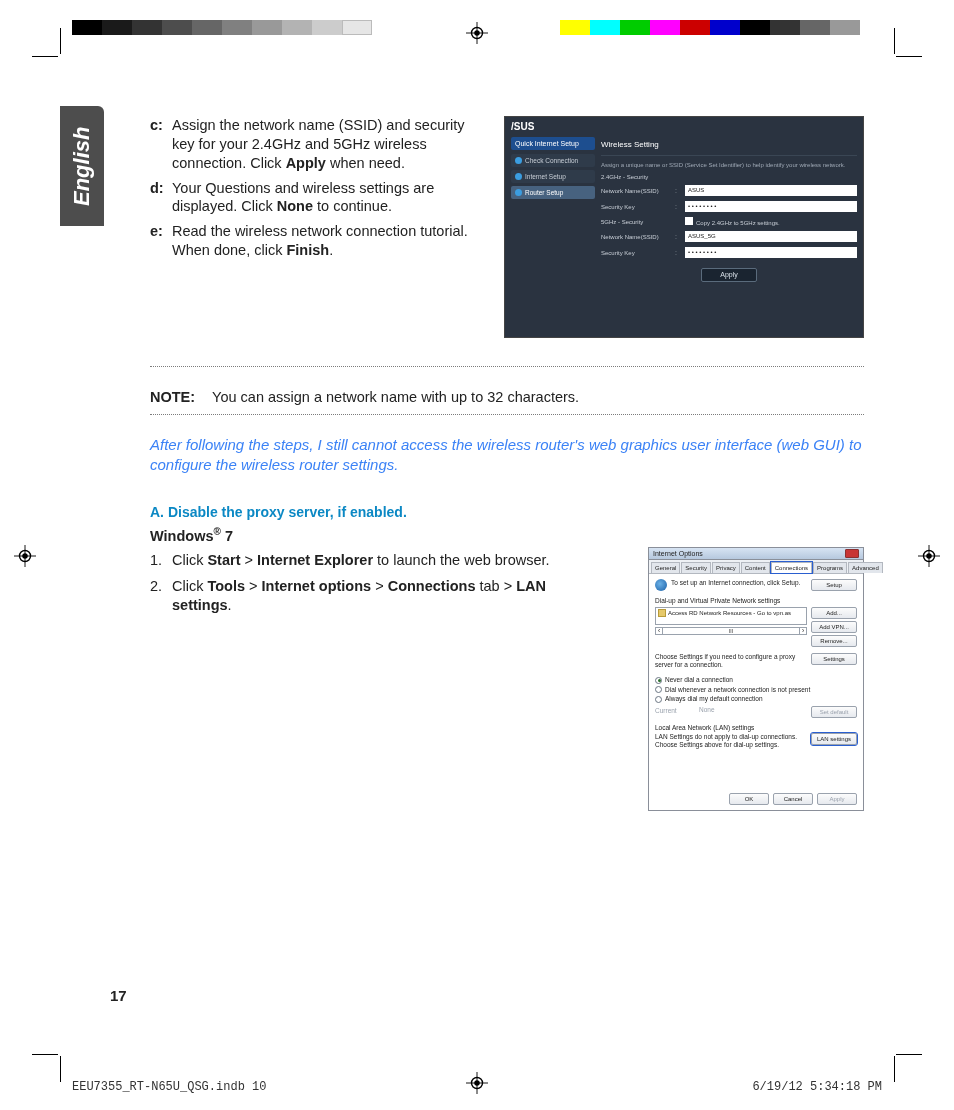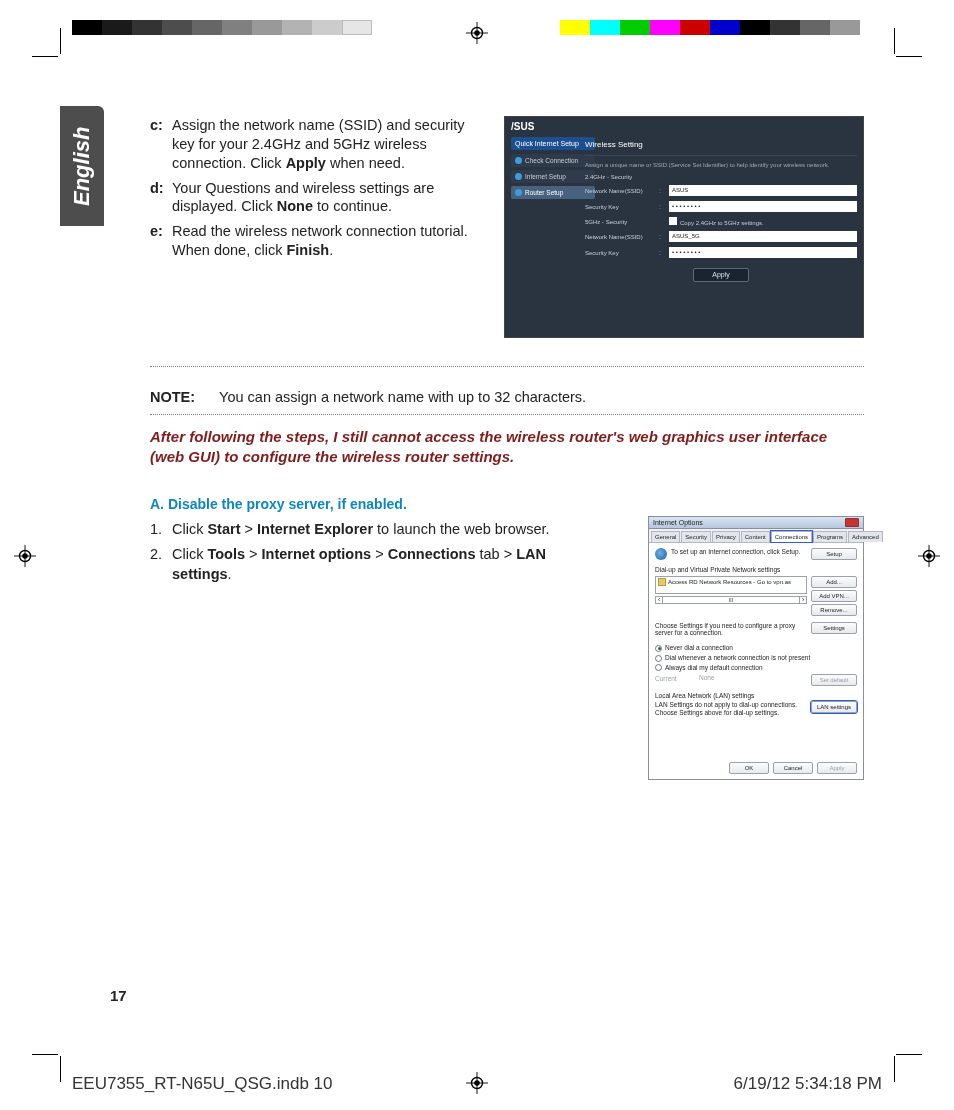--- a/index.html
+++ b/index.html
@@ -71,50 +71,50 @@
     position: relative;
     font-size: 7px;
     color: #c8ced6;
   }
   .shot1 .brand { position:absolute; top:4px; left:6px; font-weight:700; font-size:10px; color:#fff;text-align:right; }
   .shot1 .sidebar { position:absolute; top:20px; left:6px; width:84px; }
   .shot1 .sidebar .hdr { background:#1d4e8f; color:#fff; font-size:7px; padding:3px 4px; border-radius:2px; margin-bottom:4px; }
   .shot1 .sidebar .itm { background:#2f3b4a; color:#c8ced6; font-size:6.5px; padding:3px 4px; border-radius:2px; margin-bottom:3px; display:flex; gap:3px; align-items:center; }
   .shot1 .sidebar .itm.active { background:#47627f; color:#fff; }
   .shot1 .dot { width:7px; height:7px; border-radius:50%; background:#3b9de0; display:inline-block; }
-  .shot1 .panel { position:absolute; top:20px; left:80px; right:6px; }
+  .shot1 .panel { position:absolute; top:20px; left:96px; right:6px; }
   .shot1 .panel .title { color:#fff; font-size:8px; padding:3px 0 6px; border-bottom:1px solid #3a4654; margin-bottom:6px;}
   .shot1 .hint { font-size:6px; color:#9fa9b5; margin-bottom:6px; }
   .shot1 .frow { display:flex; align-items:center; margin-bottom:5px; gap:4px; }
   .shot1 .flab { width:70px; font-size:6px; color:#c8ced6; }
   .shot1 .fcolon { width:6px; color:#8a919a; }
   .shot1 .finp { flex:1; height:11px; background:#fff; color:#1a1a1a; font-size:6px; padding:0 3px; line-height:11px; }
   .shot1 .ck { width:8px; height:8px; background:#fff; display:inline-block; margin-right:3px; }
   .shot1 .apply { display:block; margin:10px auto 0; width:56px; height:14px; background:#1a2430; border:1px solid #5a6b7c; color:#d8e0e8; font-size:7px; text-align:center; line-height:12px; border-radius:2px; }
 
   .clear { clear:both; }
 
   .note-block { margin-top: 28px; }
   .dotrule { border: none; border-top: 1.5px dotted #7c7c7c; margin: 3px 0; }
-  .note-line { display:flex; gap:24px; font-size:14.5px; padding: 6px 0; margin-top: 16px; }
+  .note-line { display:flex; gap:17px; font-size:14.5px; padding: 6px 0; margin-top: 16px; }
   .note-line .nh { font-weight:700; }
 
   h2.faq {
     margin-top: 78px;
     font-size: 22px;
     font-weight: 800;
     color: #1f6db3;
     text-shadow: 1px 1px 0 #cfd6dc;
   }
   .faq-q {
-    margin-top: 12px;
+    margin-top: 20px;
     font-size: 15px;
-    font-weight: 700;
+    font-weight: 400;
     font-style: italic;
-    color: #7f1d1d;
+    color: #3b82f6;
     line-height: 1.35;
   }
   .faq-a {
     margin-top: 28px;
     font-size: 14px;
     font-weight: 700;
     color: #0b88c4;
   }
   .os { margin-top: 6px; font-size: 14.5px; font-weight:700; }
   .os sup { font-size: 10px; }
@@ -147,21 +147,21 @@
   .shot2 .btn7.dis { color:#9aa2ad; }
   .shot2 .listbox { height:18px; border:1px solid #9aa2ad; background:#fff; font-size:6px; padding:1px 2px; overflow:hidden; }
   .shot2 .radio { width:7px; height:7px; border:1px solid #6b7683; border-radius:50%; display:inline-block; margin-right:3px; vertical-align:middle; position:relative; }
   .shot2 .radio.sel::after { content:""; position:absolute; left:1.5px; top:1.5px; width:3px; height:3px; background:#2b6e2b; border-radius:50%; }
   .shot2 .hl-blue { outline: 1.5px solid #2a5fd0; outline-offset: 0; }
   .shot2 .footer7 { position:absolute; bottom:5px; right:6px; display:flex; gap:4px; }
   .shot2 .footer7 .btn7 { width:40px; }
 
   .pagenum { position:absolute; left:50px; bottom:50px; font-weight:700; font-size:15px; }
 
-  .slug { position:absolute; left:72px; bottom:16px; right:72px; display:flex; justify-content:space-between; font-size:17px; color:#333; }
+  .slug { position:absolute; left:72px; bottom:16px; right:72px; display:flex; justify-content:space-between; font-size:12px; color:#333;font-family:Liberation Mono, monospace; }
 
   b { font-weight:700; }
 </style>
 </head>
 <body>
 
 <div class="crop h" style="left:32px; top:56px;"></div>
 <div class="crop v" style="left:60px; top:28px;"></div>
 <div class="crop h" style="left:896px; top:56px;"></div>
 <div class="crop v" style="left:894px; top:28px;"></div>
@@ -297,20 +297,21 @@
       <hr class="dotrule">
       <div class="note-line">
           <span class="nh">NOTE:</span>
           <span>You can assign a network name with up to 32 characters.</span>
         </div>
       <hr class="dotrule">
     </div>
 
     <div class="faq-q">After following the steps, I still cannot access the wireless router's web graphics user interface (web GUI) to configure the wireless router settings.</div>
     <div class="faq-a">A.   Disable the proxy server, if enabled.</div>
+    <div class="os"><span>Windows</span><sup>®</sup><span> 7</span></div>
 
     <div class="numlist">
       <div class="nrow">
           <div class="nn">1.</div>
           <div class="nt"><span>Click </span><b>Start</b><span> &gt; </span><b>Internet Explorer</b><span> to launch the web browser.</span></div>
         </div>
       <div class="nrow">
           <div class="nn">2.</div>
           <div class="nt"><span>Click </span><b>Tools</b><span> &gt; </span><b>Internet options</b><span> &gt; </span><b>Connections</b><span> tab &gt; </span><b>LAN settings</b><span>.</span></div>
         </div>

